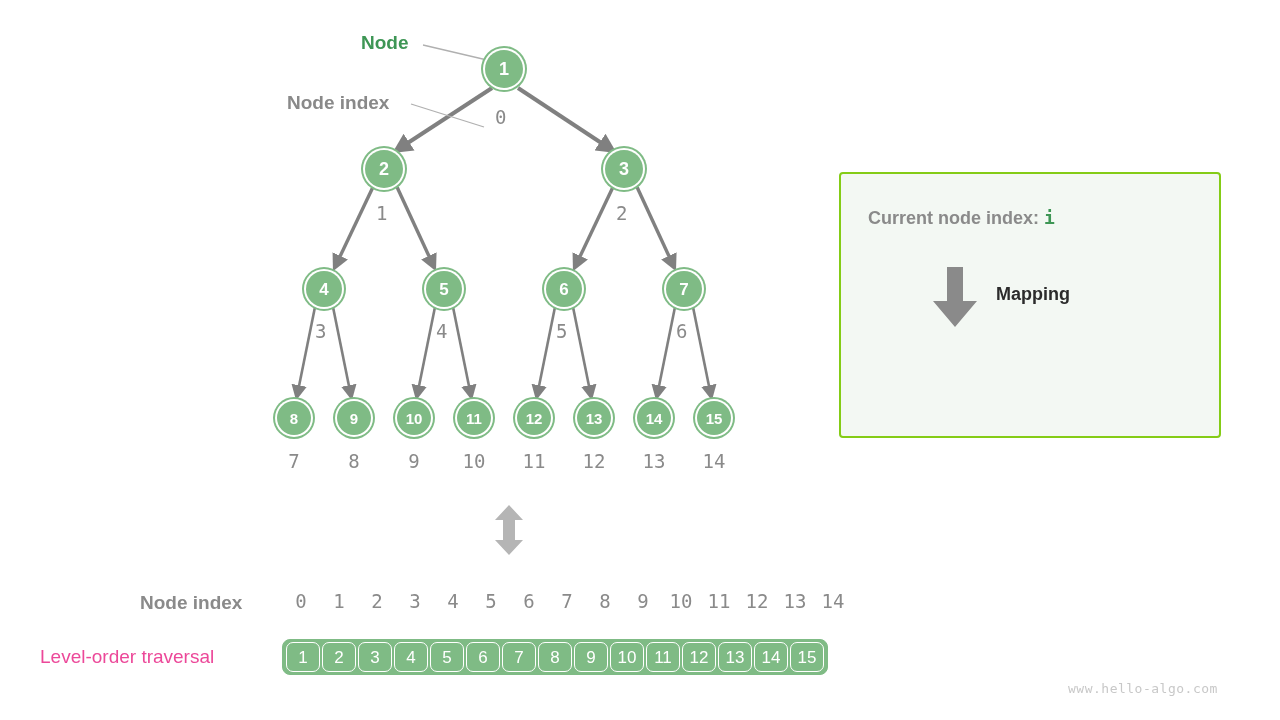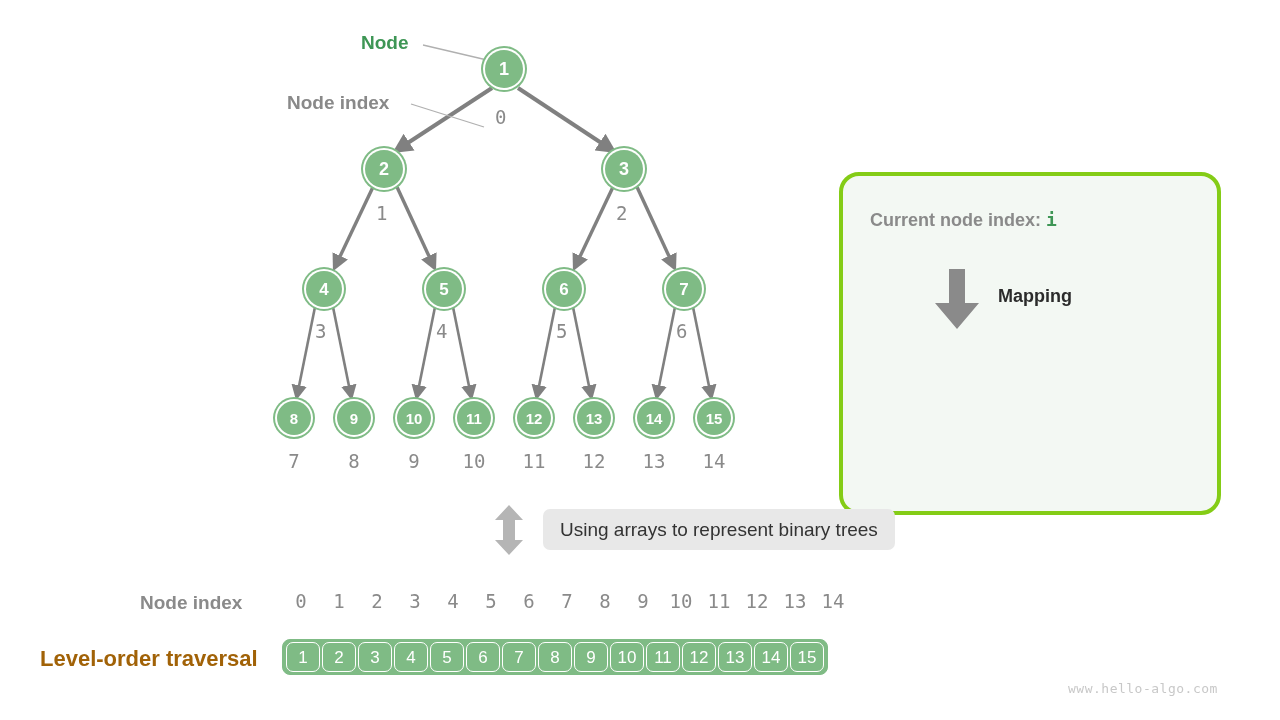--- a/index.html
+++ b/index.html
@@ -80,24 +80,24 @@
     text-align: center;
     transform: translateX(-50%);
   }
 
   
   #infobox {
     position: absolute;
     left: 839px;
     top: 172px;
     width: 382px;
-    height: 343px;
+    height: 266px;
     background: #f3f8f3;
-    border: 4px solid #84cc16;
-    border-radius: 20px;
+    border: 2px solid #84cc16;
+    border-radius: 4px;
     box-sizing: border-box;
   }
   .ib-line {
     position: absolute;
     font-weight: bold;
     font-size: 18px;
     color: #8a8a8a;
     white-space: nowrap;
   }
   .ib-line .gv {
@@ -155,23 +155,23 @@
     top: 592px;
     font-weight: bold;
     font-size: 19px;
     color: #8a8a8a;
     white-space: nowrap;
   }
   #arr-label-order {
     position: absolute;
     left: 40px;
     top: 646px;
-    font-weight: bold;
-    font-size: 22px;
-    color: #a16207;
+    font-weight: normal;
+    font-size: 19px;
+    color: #ec4899;
     white-space: nowrap;
   }
   #arr-index-row {
     position: absolute;
     left: 282px;
     top: 590px;
     display: flex;
   }
   .arr-ix {
     width: 38px;
@@ -321,21 +321,20 @@
     </svg>
 
     <div id="ib-mapping">Mapping</div>
 
 
   </div>
 
   <svg id="midarrow" viewBox="0 0 32 50">
     <path d="M16,0 L30,15 L22,15 L22,35 L30,35 L16,50 L2,35 L10,35 L10,15 L2,15 Z" fill="#b5b5b5"></path>
   </svg>
-  <div id="caption">Using arrays to represent binary trees</div>
 
   <div id="arr-label-index">Node index</div>
   <div id="arr-label-order">Level-order traversal</div>
 
   <div id="arr-index-row">
     <span class="arr-ix">0</span>
     <span class="arr-ix">1</span>
     <span class="arr-ix">2</span>
     <span class="arr-ix">3</span>
     <span class="arr-ix">4</span>

